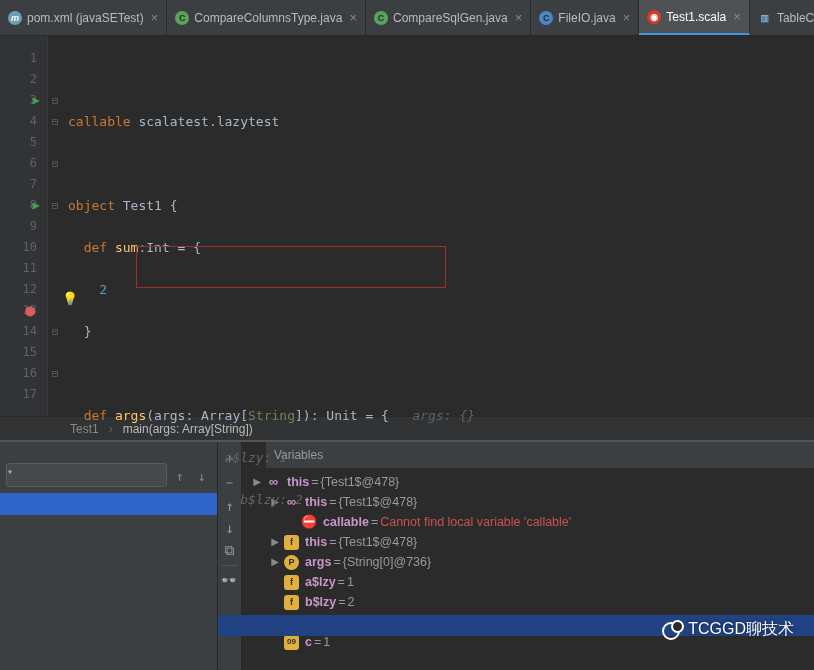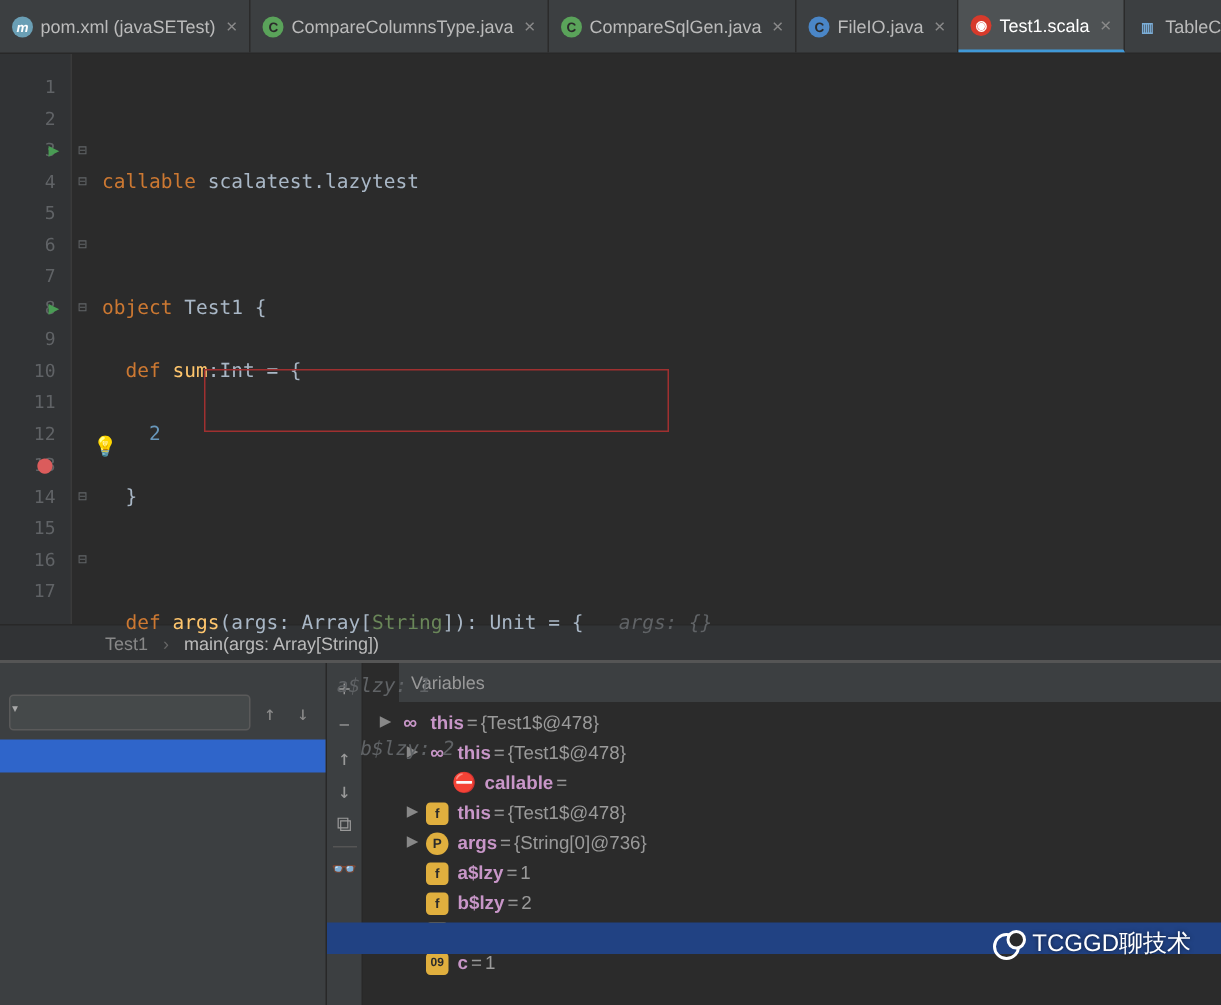--- a/index.html
+++ b/index.html
@@ -348,20 +348,21 @@
             <span class="var-icon vi-lazy">∞</span>
             <span class="var-name">this</span>
             <span class="var-val"> = </span>
             <span class="var-val">{Test1$@478}</span>
           </div>
           <div class="var-row indent2">
             <span class="var-toggle"></span>
             <span class="var-icon vi-err">⛔</span>
             <span class="var-name">callable</span>
             <span class="var-val"> = </span>
+            <span class="var-err">Cannot find local variable 'callable'</span>
           </div>
           <div class="var-row indent1">
             <span class="var-toggle">▶</span>
             <span class="var-icon vi-f">f</span>
             <span class="var-name">this</span>
             <span class="var-val"> = </span>
             <span class="var-val">{Test1$@478}</span>
           </div>
           <div class="var-row indent1">
             <span class="var-toggle">▶</span>

